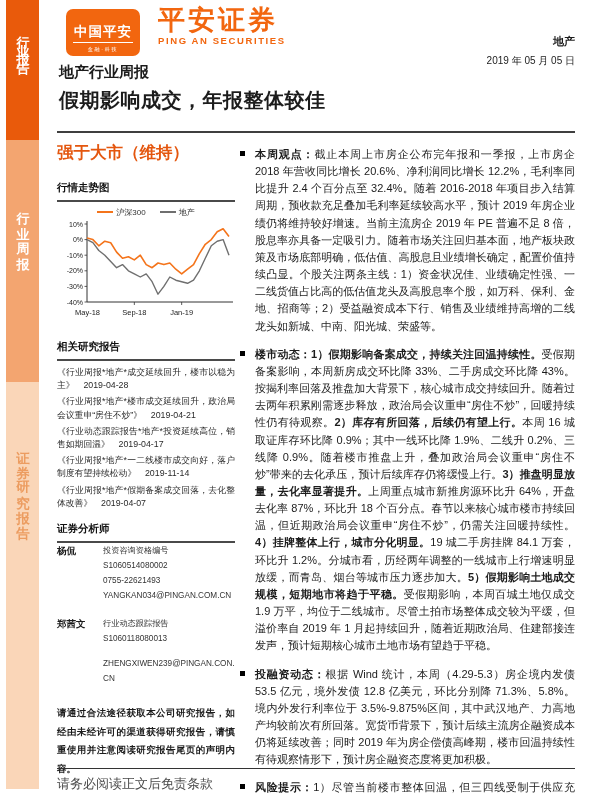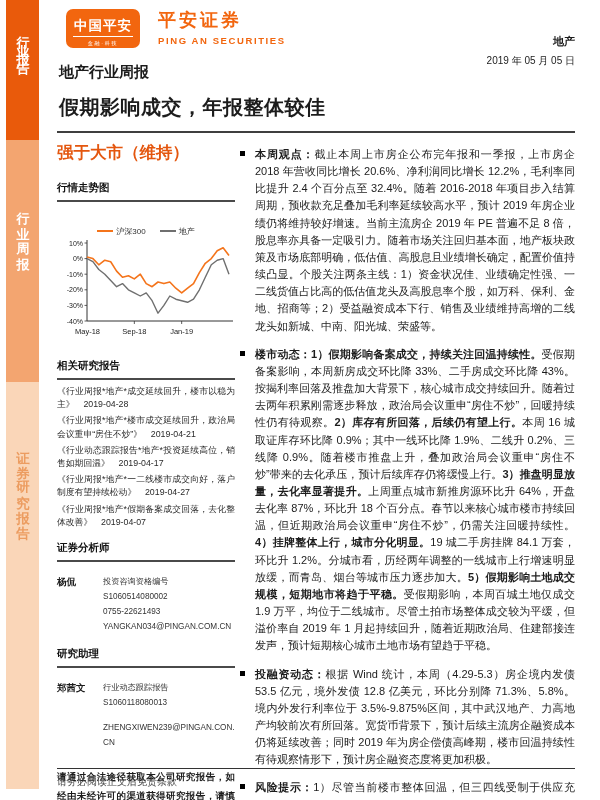--- a/index.html
+++ b/index.html
@@ -10,62 +10,62 @@
   .seg{position:absolute;left:6px;width:33px;}
   .seg1{top:0;height:140px;background:#E95A0B;}
   .seg2{top:140px;height:242px;background:#F3A570;}
   .seg3{top:382px;height:407px;background:#FAD6B8;}
   .vtext{writing-mode:vertical-rl;font-weight:bold;position:absolute;left:50%;transform:translateX(-50%);}
   .vt1{top:26px;color:#fff;font-size:13px;letter-spacing:8px;}
   .vt2{top:62px;color:#fff;font-size:13px;letter-spacing:15px;}
   .vt3{top:58px;color:#EC9C60;font-size:13.5px;letter-spacing:15px;}
 
   
-  .logo{position:absolute;left:66px;top:9px;width:74px;height:39px;background:#F2660F;border-radius:7px;
-        color:#fff;text-align:center;box-sizing:border-box;padding-top:9px;}
+  .logo{position:absolute;left:66px;top:9px;width:74px;height:47px;background:#F2660F;border-radius:7px;
+        color:#fff;text-align:center;box-sizing:border-box;padding-top:15px;}
   .logo-main{font-size:13.5px;font-weight:bold;letter-spacing:1px;line-height:15px;}
   .logo-div{height:1px;background:#fff;margin:3px 7px 2px 7px;}
   .logo-sub{font-size:6px;letter-spacing:2px;transform:scale(.85);}
   .brand{position:absolute;left:158px;top:5px;}
-  .brand-zh{font-size:18px;font-weight:bold;letter-spacing:3px;line-height:30px;}
+  .brand-zh{font-size:27px;font-weight:bold;letter-spacing:3px;line-height:30px;}
   .brand-en{font-size:9.5px;font-weight:bold;letter-spacing:1.6px;margin-top:0;}
   .sector{position:absolute;right:25px;top:34px;font-size:11px;font-weight:bold;text-align:right;}
   .date{position:absolute;right:25px;top:54px;font-size:10px;text-align:right;color:#222;}
 
   
   .kicker{position:absolute;left:59px;top:63px;font-size:15px;font-weight:bold;}
-  .headline{position:absolute;left:59px;top:94px;font-size:20px;font-weight:bold;letter-spacing:.5px;}
+  .headline{position:absolute;left:59px;top:87px;font-size:20px;font-weight:bold;letter-spacing:.5px;}
   .title-rule{position:absolute;left:57px;right:25px;top:131px;border-top:2px solid #3f3f3f;}
 
   
   .leftcol{position:absolute;left:57px;top:142px;width:178px;}
   .rating{font-size:16.5px;font-weight:bold;margin:0 0 17px 0;}
   .colhead{font-size:10.5px;font-weight:bold;color:#111;border-bottom:2px solid #4a4a4a;padding-bottom:5px;margin:0;}
-  .chartbox{padding-top:23px;}
+  .chartbox{padding-top:4px;}
   .legend{display:flex;justify-content:center;gap:14px;font-size:8px;color:#333;align-items:center;height:12px;}
   .sw{display:inline-block;width:16px;height:2px;margin-right:3px;vertical-align:middle;}
   .reports{margin-top:14px;}
   .reports-list{padding-top:5px;}
   .report{margin:0 0 3px 0;font-size:8.8px;line-height:1.5;text-align:justify;color:#2a2a2a;}
   .people{margin-top:12px;}
-  .person{display:flex;padding-top:12px;}
+  .person{display:flex;padding-top:0;}
   .pname{width:46px;font-size:9.5px;font-weight:bold;flex:none;padding-top:2px;}
   .pinfo{font-size:8.2px;line-height:1.85;color:#333;word-break:break-all;}
   .notice{margin-top:18px;font-size:9.5px;font-weight:bold;line-height:1.95;text-align:justify;color:#1c1c1c;}
 
   
   .rightcol{position:absolute;left:240px;top:146px;width:335px;}
   .sec{display:flex;margin-bottom:11px;}
   .sq{width:5px;height:5px;background:#000;margin:5px 10px 0 0;flex:none;}
   .sec p{margin:0;font-size:11px;line-height:1.56;text-align:justify;color:#1c1c1c;}
   .sec b{font-weight:bold;}
 
   
   .footrule{position:absolute;left:57px;right:25px;top:768px;border-top:1.5px solid #333;}
-  .foottext{position:absolute;left:57px;top:775px;font-size:10px;color:#4a4a4a;}
+  .foottext{position:absolute;left:57px;top:775px;font-size:13px;color:#4a4a4a;}
 
   svg text{font-family:"Liberation Sans","DejaVu Sans",sans-serif;}
 </style>
 </head>
 <body>
 
 <div class="page">
 
   <div class="seg seg1">
     <span class="vtext vt1">行业报告</span>
@@ -126,40 +126,39 @@
           <polyline points="30.0,21.6 35.9,24.7 41.8,32.5 47.8,37.2 53.7,43.4 59.6,49.7 65.5,46.6 71.4,52.8 77.3,55.9 83.3,59.0 89.2,55.9 95.1,63.7 101.0,76.2 106.9,68.4 112.8,59.0 118.8,62.2 124.7,63.7 130.6,65.3 136.5,62.2 142.4,52.8 148.3,40.3 154.3,27.8 160.2,23.2 166.1,21.6 172.0,37.2" fill="none" stroke="#6F6F6F" stroke-width="1.4" stroke-linejoin="round"></polyline>
         </svg>
     </div>
 
     <div class="reports">
       <p class="colhead">相关研究报告</p>
       <div class="reports-list">
           <p class="report">《行业周报*地产*成交延续回升，楼市以稳为主》　2019-04-28</p>
           <p class="report">《行业周报*地产*楼市成交延续回升，政治局会议重申“房住不炒”》　2019-04-21</p>
           <p class="report">《行业动态跟踪报告*地产*投资延续高位，销售如期回温》　2019-04-17</p>
-          <p class="report">《行业周报*地产*一二线楼市成交向好，落户制度有望持续松动》　2019-04-27</p>
+          <p class="report">《行业周报*地产*一二线楼市成交向好，落户制度有望持续松动》　2019-11-14</p>
           <p class="report">《行业周报*地产*假期备案成交回落，去化整体改善》　2019-04-07</p>
         </div>
     </div>
 
     <div class="people">
       <p class="colhead">证券分析师</p>
       <div class="person">
         <div class="pname">杨侃</div>
         <div class="pinfo">
           <div>投资咨询资格编号</div>
           <div>S1060514080002</div>
           <div>0755-22621493</div>
           <div>YANGKAN034@PINGAN.COM.CN</div>
         </div>
       </div>
     </div>
 
     <div class="people">
-      <p class="colhead">研究助理</p>
       <div class="person">
         <div class="pname">郑茜文</div>
         <div class="pinfo">
           <div>行业动态跟踪报告</div>
           <div style="margin-bottom:10px;">S1060118080013</div>
           <div>ZHENGXIWEN239@PINGAN.CON.CN</div>
         </div>
       </div>
     </div>
 

